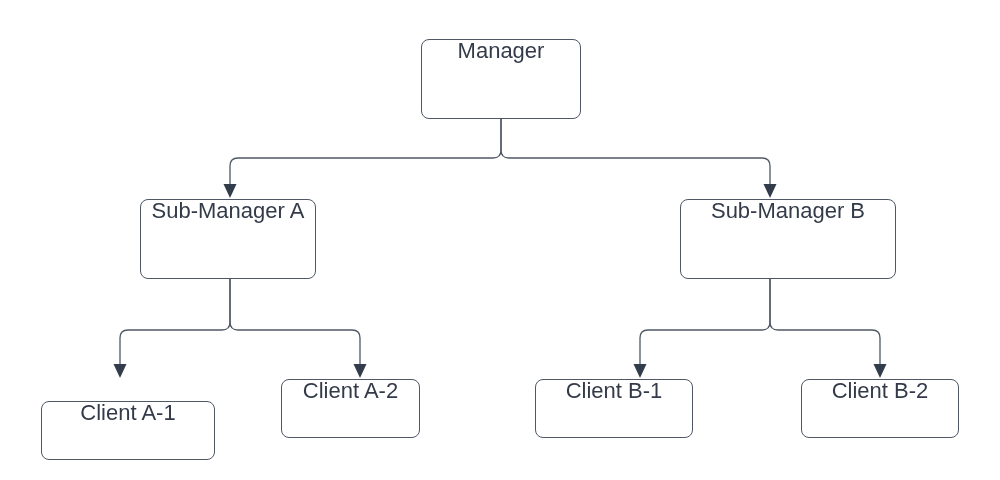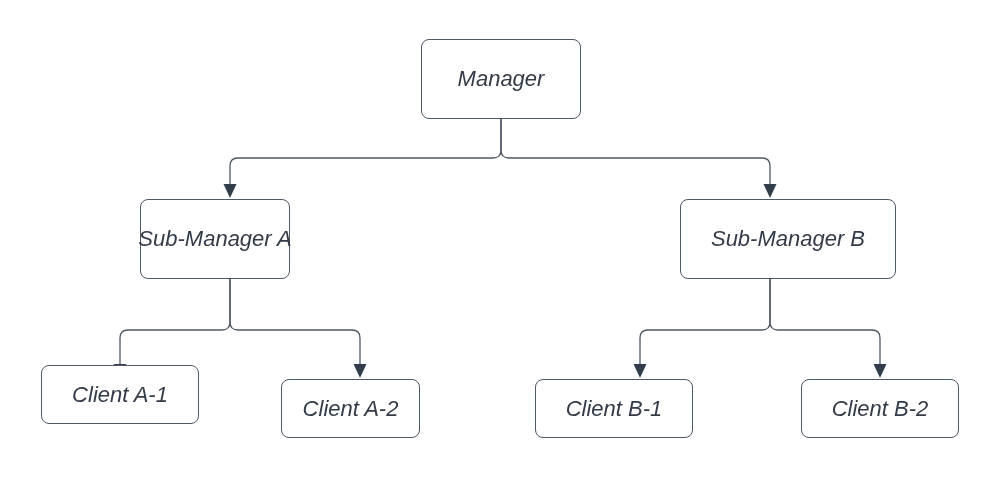--- a/index.html
+++ b/index.html
@@ -40,32 +40,31 @@
     fill: var(--arrowhead);
     stroke: none;
   }
   .node {
     position: absolute;
     box-sizing: border-box;
     background: var(--node-fill);
     border: 1.3px solid var(--node-border);
     border-radius: 8px;
     display: flex;
-    align-items: center;
+    align-items: flex-start;
     justify-content: center;
     color: var(--node-text);
     font-size: 22px;
     line-height: 1;
     white-space: nowrap;
-    font-style: italic;
   }
   .node-manager   { left: 421px; top: 39px;  width: 160px; height: 80px; }
-  .node-sub-a     { left: 140px; top: 199px; width: 150px; height: 80px; }
+  .node-sub-a     { left: 140px; top: 199px; width: 176px; height: 80px; }
   .node-sub-b     { left: 680px; top: 199px; width: 216px; height: 80px; }
-  .node-client-a1 { left: 41px;  top: 365px; width: 158px; height: 59px; }
+  .node-client-a1 { left: 41px;  top: 401px; width: 174px; height: 59px; }
   .node-client-a2 { left: 281px; top: 379px; width: 139px; height: 59px; }
   .node-client-b1 { left: 535px; top: 379px; width: 158px; height: 59px; }
   .node-client-b2 { left: 801px; top: 379px; width: 158px; height: 59px; }
 </style>
 </head>
 <body>
 
 <div class="canvas">
 
   <svg class="edges" viewBox="0 0 1000 480" xmlns="http://www.w3.org/2000/svg">

